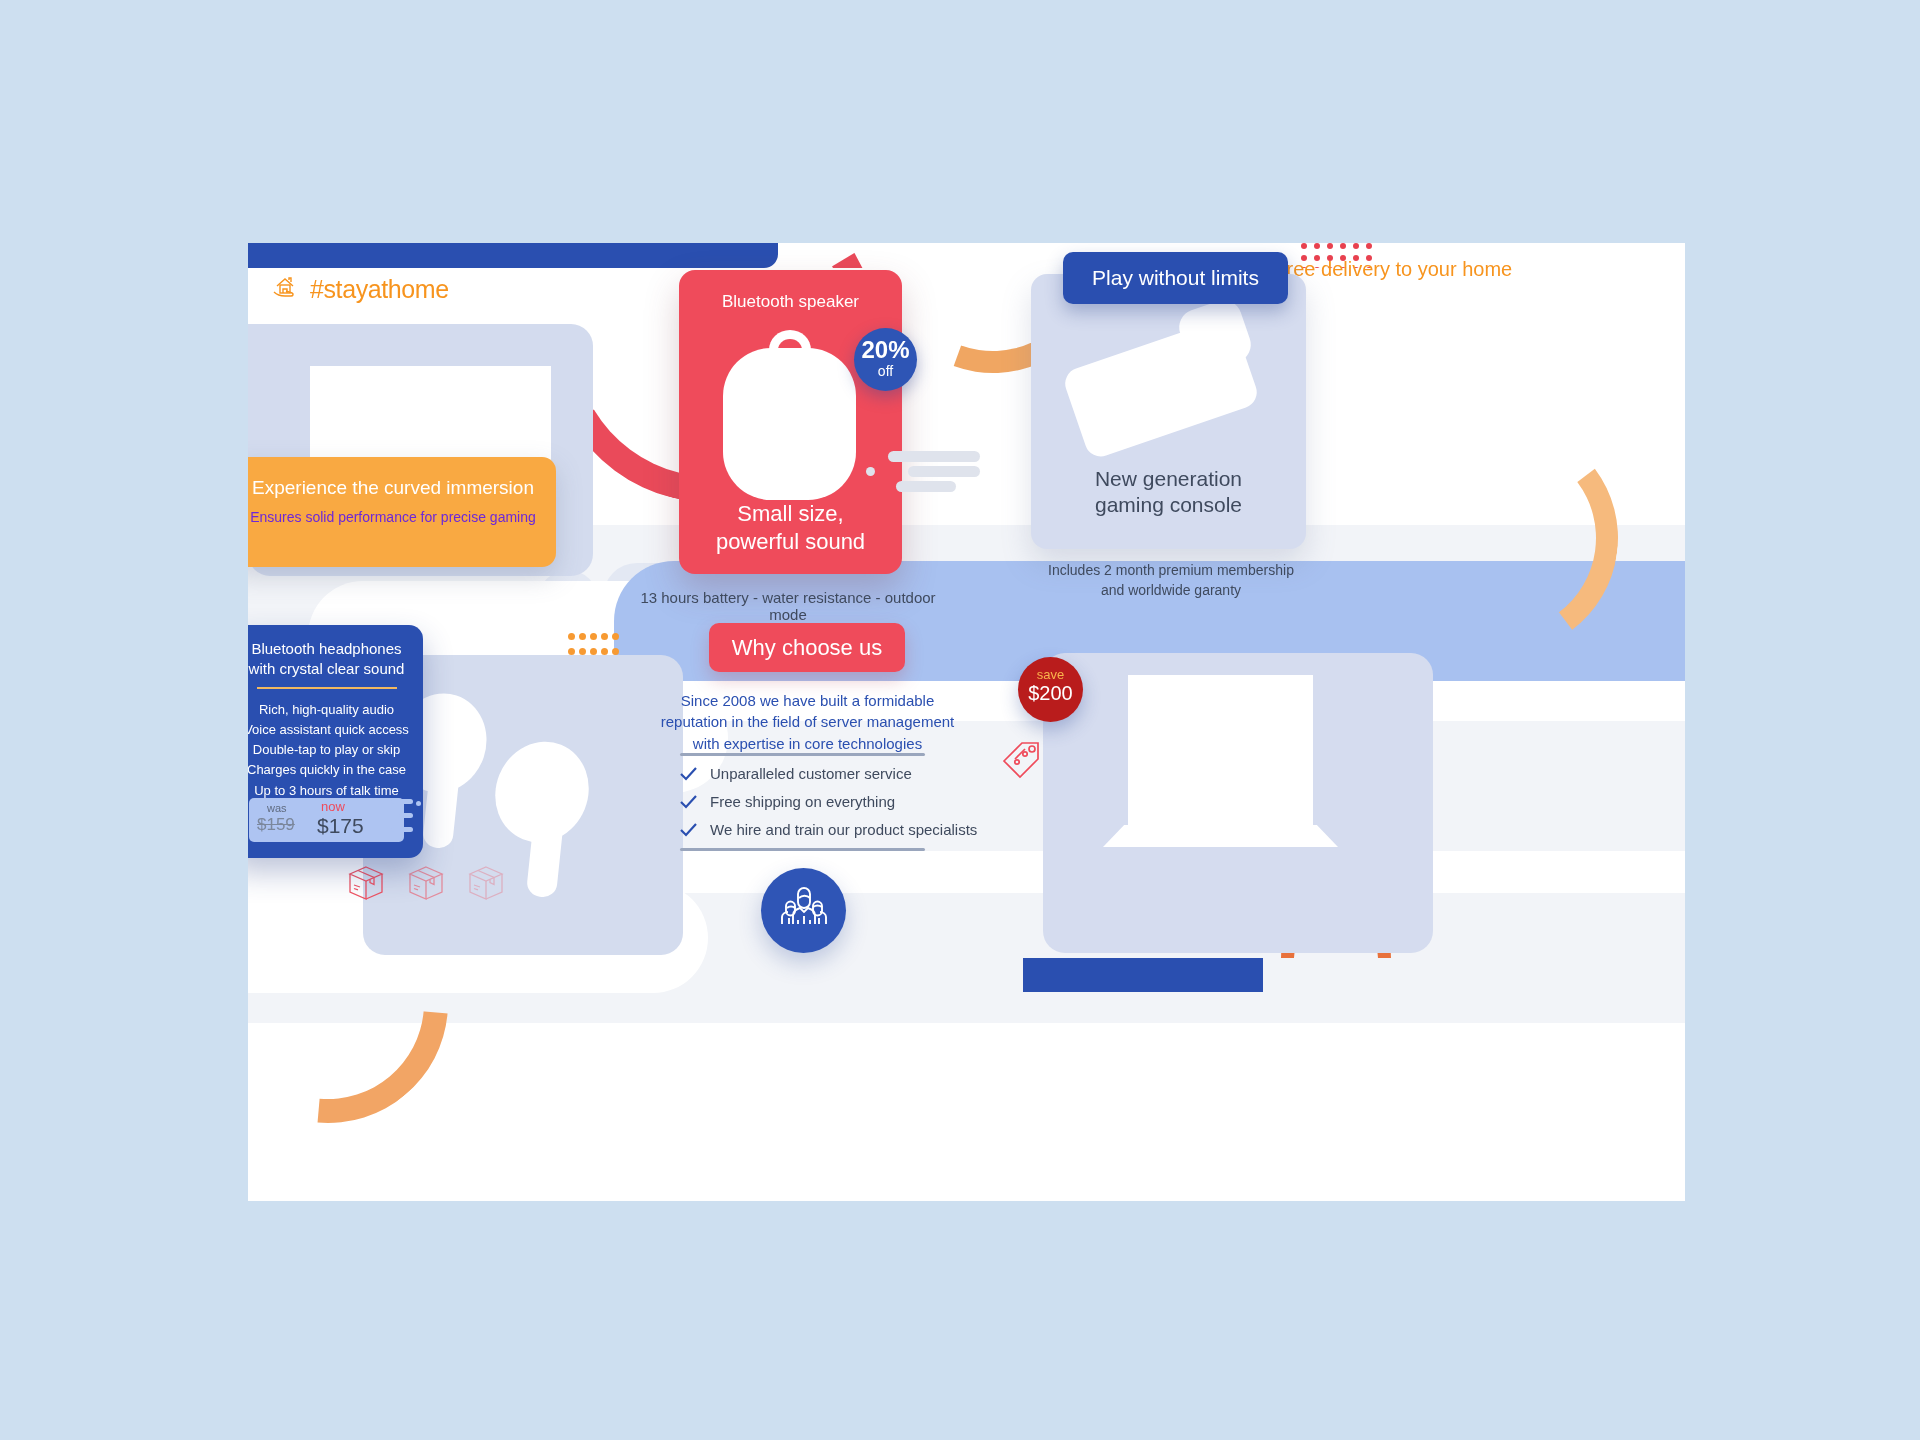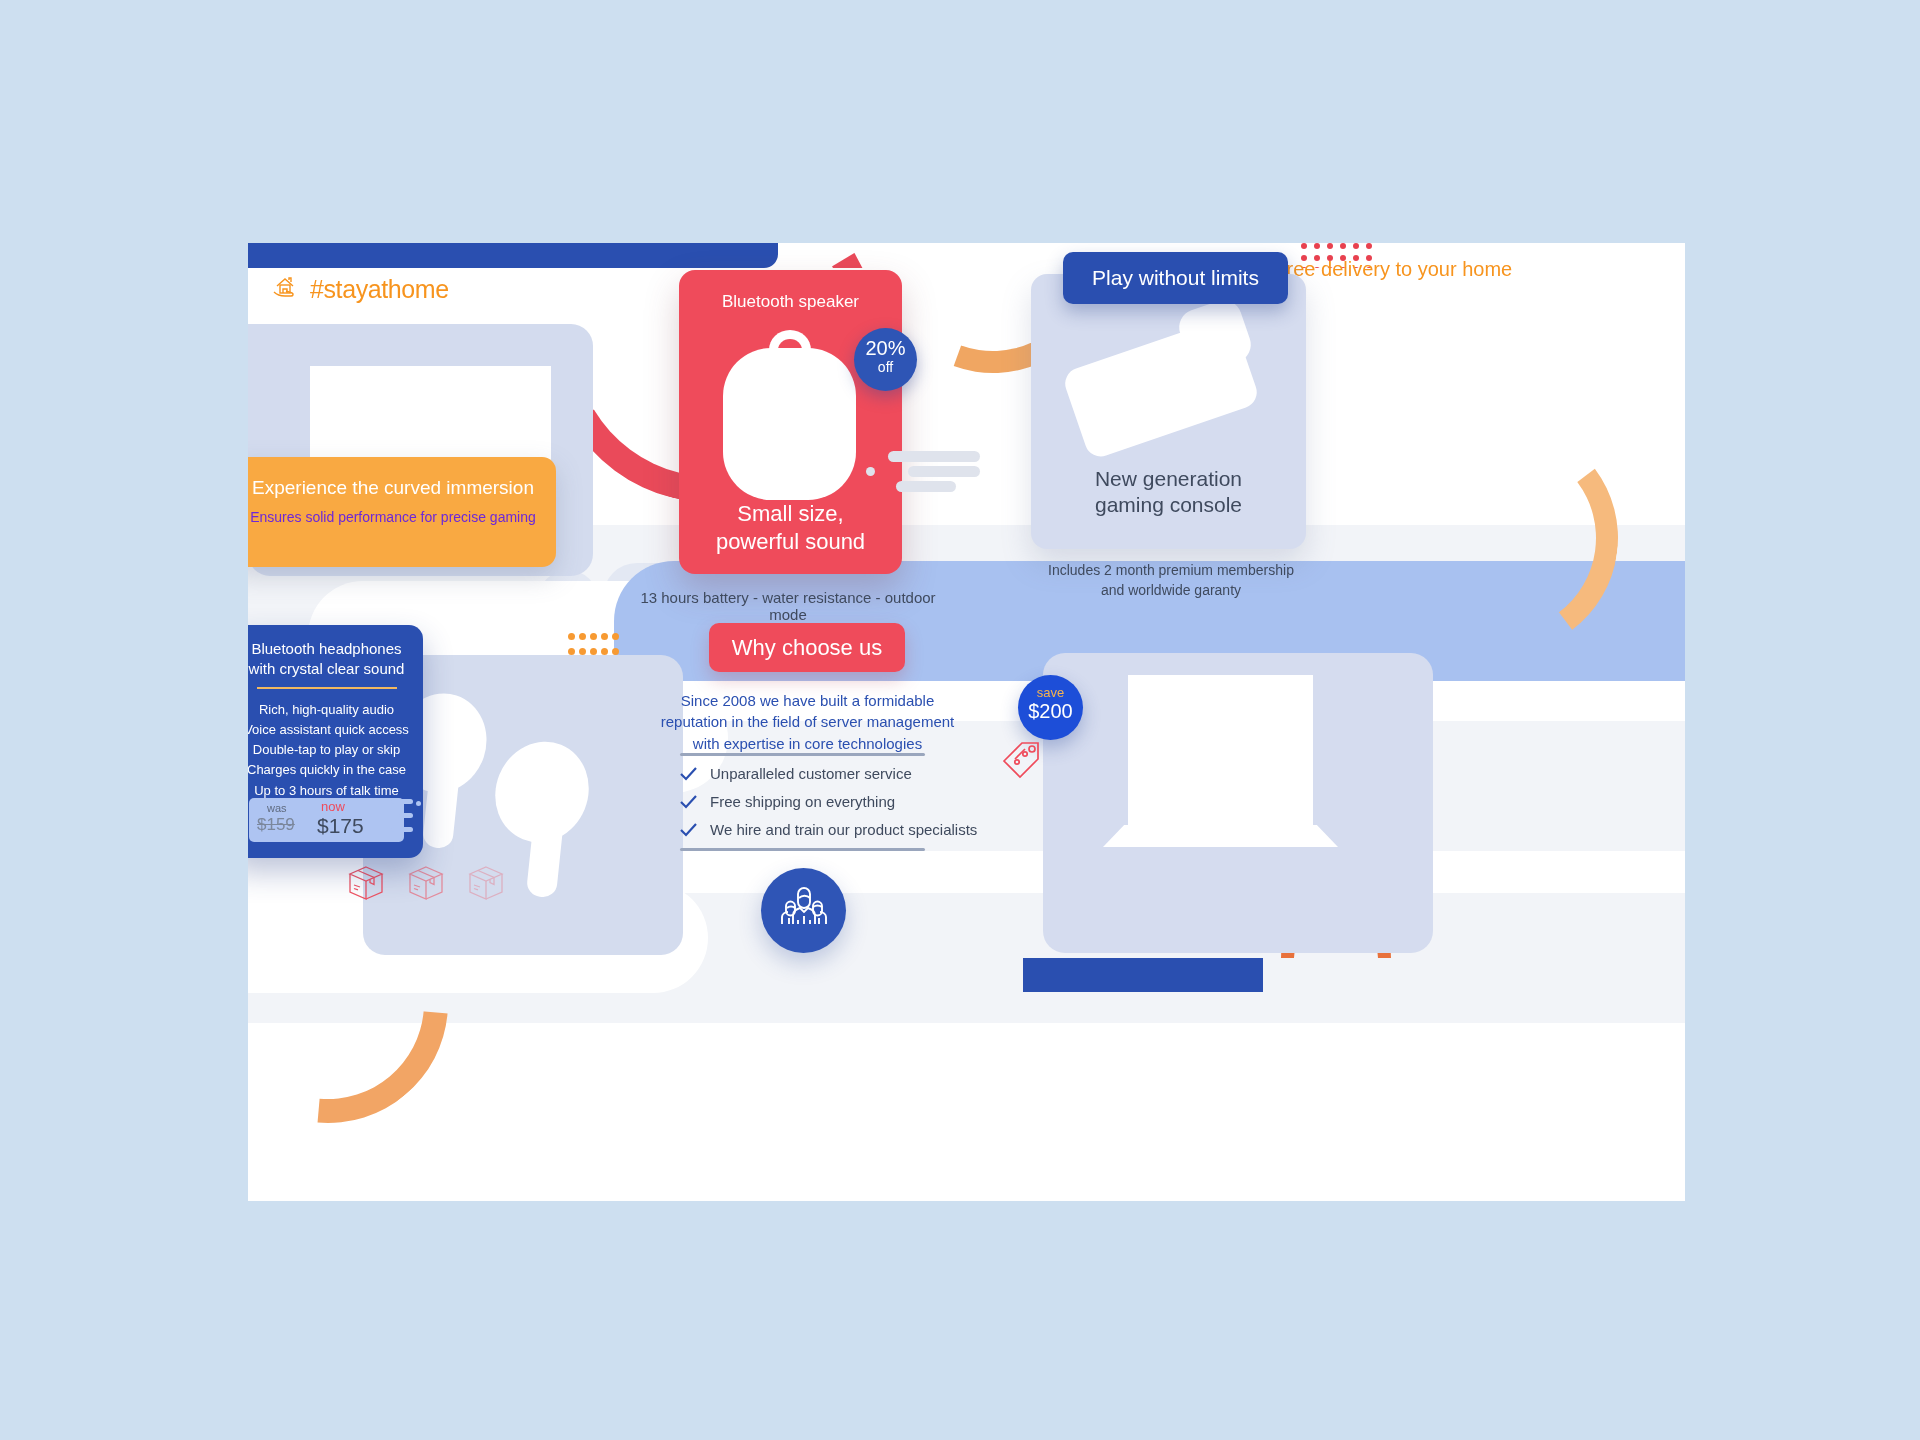--- a/index.html
+++ b/index.html
@@ -149,21 +149,21 @@
   }
   .speaker-card .sub {
     position:absolute; left:0; right:0; bottom:18px; text-align:center;
     color:#ffffff; font-size:22px; line-height:1.28;
   }
   .badge-20 {
     position:absolute; left:606px; top:85px; width:63px; height:63px;
     border-radius:50%; background:#2e55b5; color:#ffffff; text-align:center;
     box-shadow: 0 6px 16px rgba(40,70,150,.35); padding-top:10px;
   }
-  .badge-20 .big { font-size:20px; line-height:1; }
+  .badge-20 .big { font-size:24px; line-height:1;font-weight:bold; }
   .badge-20 .small { font-size:14px; line-height:1.3; }
 
   .speaker-swoosh { left:612px; top:208px; }
   .sw { position:absolute; background:#dfe3ec; border-radius:6px; }
 
   
   .console-panel {
     position:absolute; left:783px; top:31px; width:275px; height:275px;
     background:#d5dcef; border-radius: 16px;
     box-shadow: 0 14px 30px rgba(110,125,160,.22);
@@ -270,22 +270,22 @@
     position:absolute; left:745px; top:567px; width:200px; height:152px;
     background:#f9a942; border-radius:14px;
     box-shadow: 0 14px 28px rgba(150,110,40,.25);
     color:#ffffff; text-align:center; padding-top:12px;
   }
   .laptop-card .t1 { font-size:15px; }
   .lp-rule { width:160px; height:1.5px; background:#fbd49a; margin:9px auto 9px auto; }
   .laptop-card li { list-style:none; font-size:13px; line-height:1.62; color:#3f4a5e; }
 
   .save-badge {
-    position:absolute; left:770px; top:432px; width:65px; height:65px;
-    border-radius:50%; background:#1d4ed8; text-align:center; padding-top:11px;
+    position:absolute; left:770px; top:414px; width:65px; height:65px;
+    border-radius:50%; background:#b91c1c; text-align:center; padding-top:11px;
     box-shadow: 0 8px 18px rgba(40,70,150,.3);
   }
   .save-badge .s1 { font-size:13px; color:#f9b44c; line-height:1; }
   .save-badge .s2 { font-size:20px; color:#ffffff; line-height:1.2; }
   .pricetag-icon { position:absolute; left:752px; top:488px; }
 </style>
 </head>
 <body>
 
 <div id="stage">

